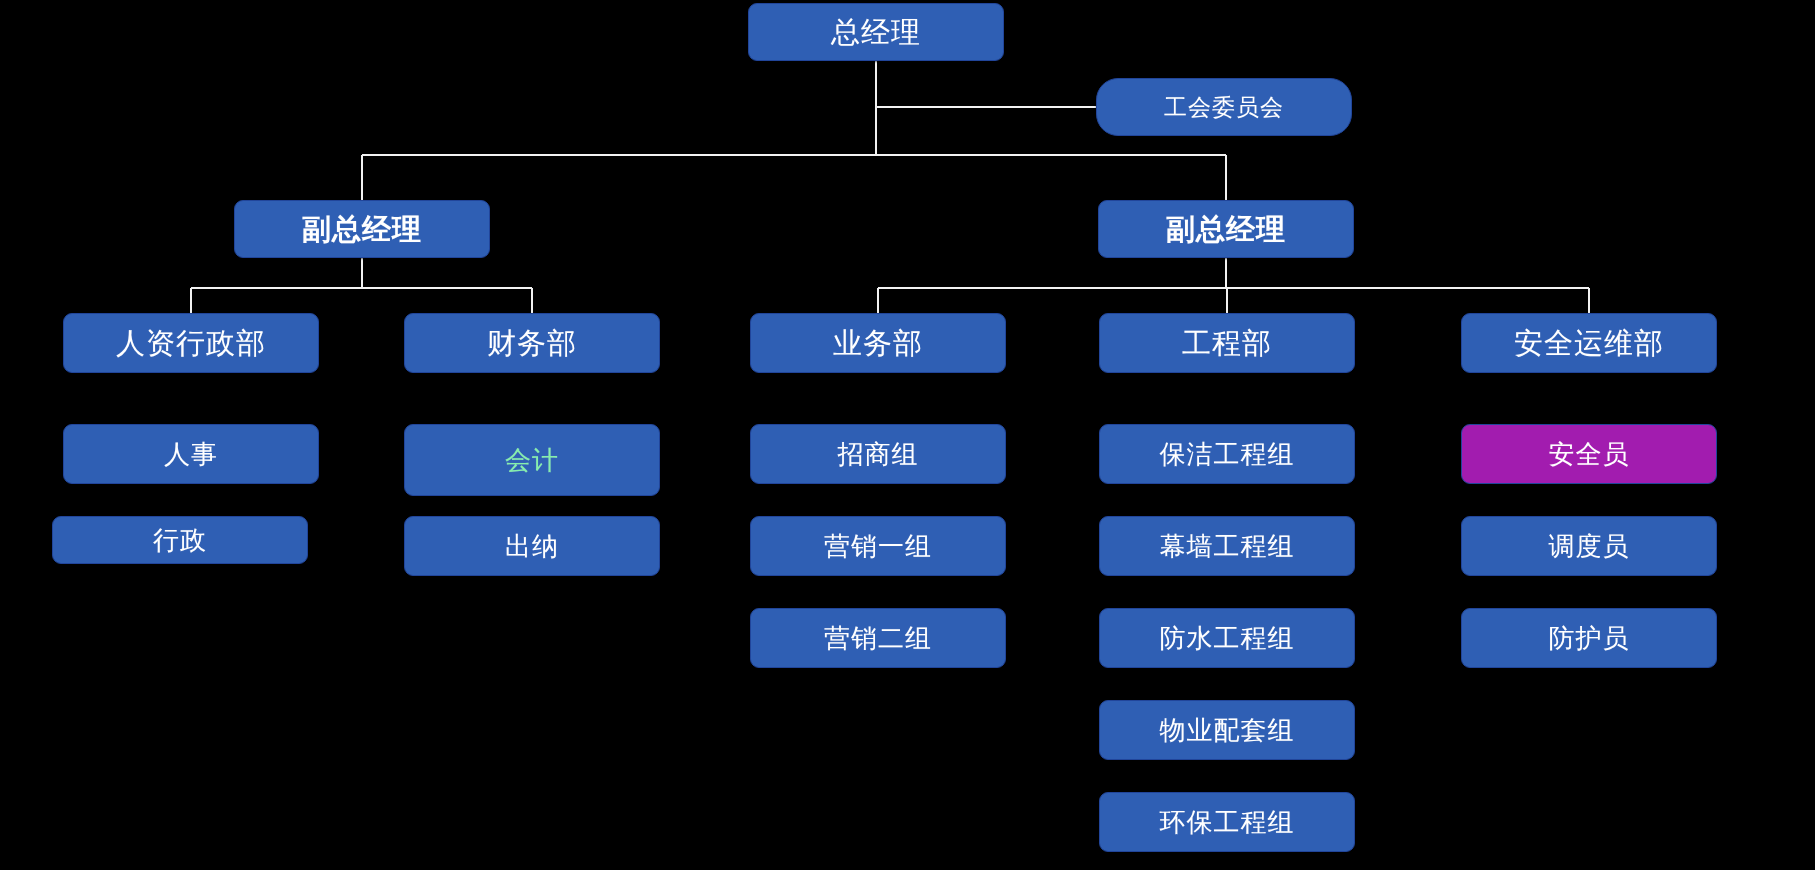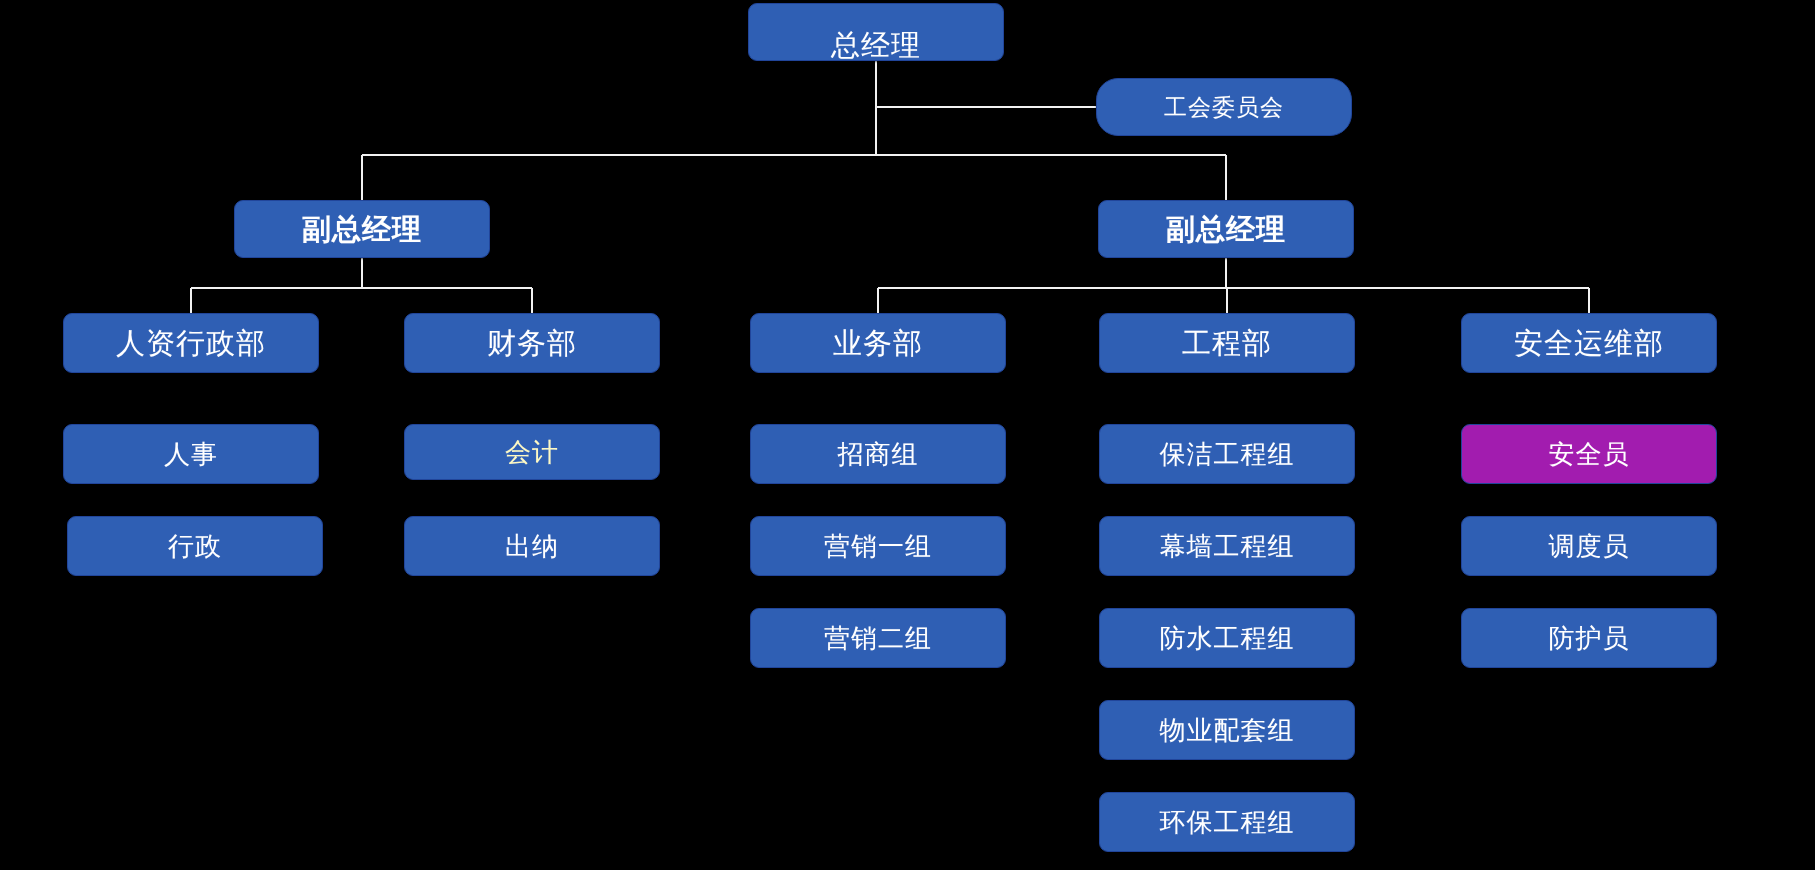--- a/index.html
+++ b/index.html
@@ -44,21 +44,21 @@
     box-shadow: 0 1px 2px rgba(0,0,0,0.55);
     user-select: none;
   }
   .node .node-label {
     display: block;
     line-height: 1;
     white-space: nowrap;
     text-shadow: 0 0 1px rgba(255,255,255,0.25);
   }
   
-  .lvl-root      { font-size: 29px; align-items: flex-end; }
+  .lvl-root      { font-size: 29px; }
   .lvl-union     { font-size: 23px; border-radius: 22px; }
   .lvl-deputy    { font-size: 29px; font-weight: bold; }
   .lvl-dept      { font-size: 29px; }
   .lvl-team      { font-size: 26px; }
 </style>
 </head>
 <body>
 
 <div id="chart-root">
 
@@ -104,24 +104,24 @@
       </div>
       <div class="node lvl-dept" style="left: 1099px; top: 313px; width: 256px; height: 60px; background: rgb(47, 95, 180); border-color: rgb(33, 69, 154); color: rgb(255, 255, 255);">
         <span class="node-label">工程部</span>
       </div>
       <div class="node lvl-dept" style="left: 1461px; top: 313px; width: 256px; height: 60px; background: rgb(47, 95, 180); border-color: rgb(33, 69, 154); color: rgb(255, 255, 255);">
         <span class="node-label">安全运维部</span>
       </div>
       <div class="node lvl-team" style="left: 63px; top: 424px; width: 256px; height: 60px; background: rgb(47, 95, 180); border-color: rgb(33, 69, 154); color: rgb(255, 255, 255);">
         <span class="node-label">人事</span>
       </div>
-      <div class="node lvl-team" style="left: 67px; top: 516px; width: 256px; height: 60px; background: rgb(47, 95, 180); border-color: rgb(33, 69, 154); color: rgb(255, 255, 255); text-align: center;">
+      <div class="node lvl-team" style="left: 52px; top: 516px; width: 256px; height: 48px; background: rgb(47, 95, 180); border-color: rgb(33, 69, 154); color: rgb(255, 255, 255); text-align: center;">
         <span class="node-label">行政</span>
       </div>
-      <div class="node lvl-team" style="left: 404px; top: 424px; width: 256px; height: 56px; background: rgb(47, 95, 180); border-color: rgb(33, 69, 154); color: #fef9c3;">
+      <div class="node lvl-team" style="left: 404px; top: 424px; width: 256px; height: 72px; background: rgb(47, 95, 180); border-color: rgb(33, 69, 154); color: #86efac;">
         <span class="node-label">会计</span>
       </div>
       <div class="node lvl-team" style="left: 404px; top: 516px; width: 256px; height: 60px; background: rgb(47, 95, 180); border-color: rgb(33, 69, 154); color: rgb(255, 255, 255);">
         <span class="node-label">出纳</span>
       </div>
       <div class="node lvl-team" style="left: 750px; top: 424px; width: 256px; height: 60px; background: rgb(47, 95, 180); border-color: rgb(33, 69, 154); color: rgb(255, 255, 255);">
         <span class="node-label">招商组</span>
       </div>
       <div class="node lvl-team" style="left: 750px; top: 516px; width: 256px; height: 60px; background: rgb(47, 95, 180); border-color: rgb(33, 69, 154); color: rgb(255, 255, 255);">
         <span class="node-label">营销一组</span>

